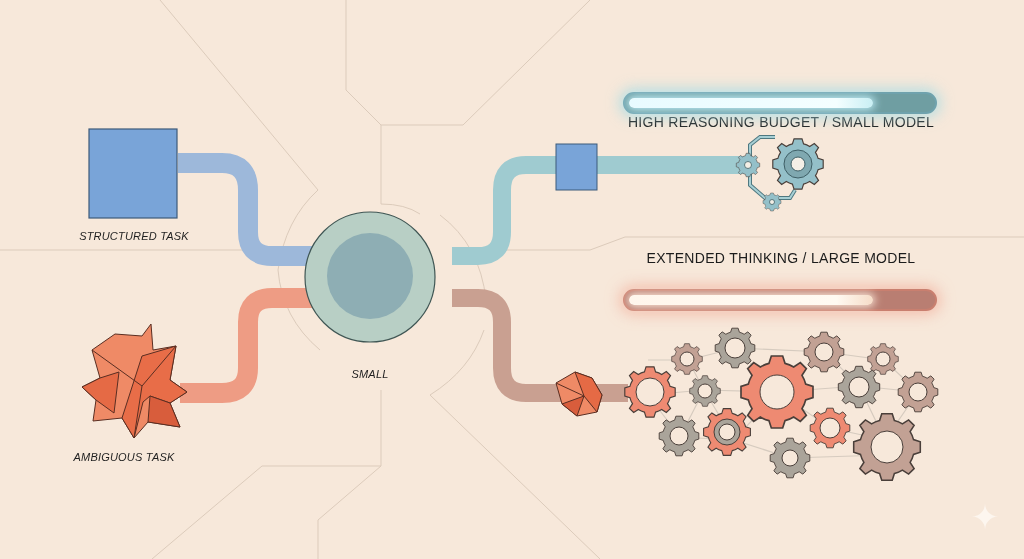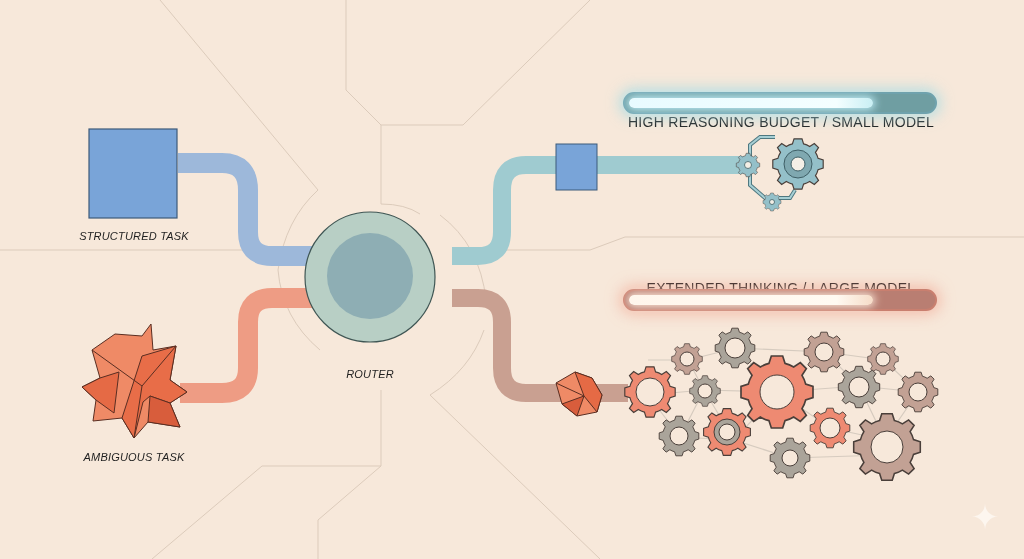--- a/index.html
+++ b/index.html
@@ -171,26 +171,26 @@
 
     <use href="#gear8" x="808" y="406" width="44" height="44" fill="#ee8a72"></use>
     <circle cx="830" cy="428" r="10" fill="#f7e8da" stroke="#4a3f3a" stroke-width="1"></circle>
 
     <use href="#gear8" x="850" y="410" width="74" height="74" fill="#c2a194"></use>
     <circle cx="887" cy="447" r="16" fill="#f7e8da" stroke="#4a3f3a" stroke-width="1"></circle>
   </g>
 </svg>
 
 <div class="label" style="left:134px; top:230px;">STRUCTURED TASK</div>
-<div class="label" style="left:134px; top:451px;">AMBIGUOUS TASK</div>
-<div class="label" style="left:370px; top:368px;">ROUTER</div>
+<div class="label" style="left:124px; top:451px;">AMBIGUOUS TASK</div>
+<div class="label" style="left:370px; top:368px;">SMALL</div>
 
 <div class="bar-title" style="left:781px; top:70px;margin-top:44px;">HIGH REASONING BUDGET / SMALL MODEL</div>
 <div class="meter blue" style="left:623px; top:92px; width:314px;">
   <div class="fill" style="width:244px;"></div>
 </div>
 
-<div class="bar-title" style="left:781px; top:280px;">EXTENDED THINKING / LARGE MODEL</div>
+<div class="bar-title" style="left:781px; top:250px;">EXTENDED THINKING / LARGE MODEL</div>
 <div class="meter red" style="left:623px; top:289px; width:314px;">
   <div class="fill" style="width:244px;"></div>
 </div>
 
 <div class="sparkle">✦</div>
 
 </body></html>

